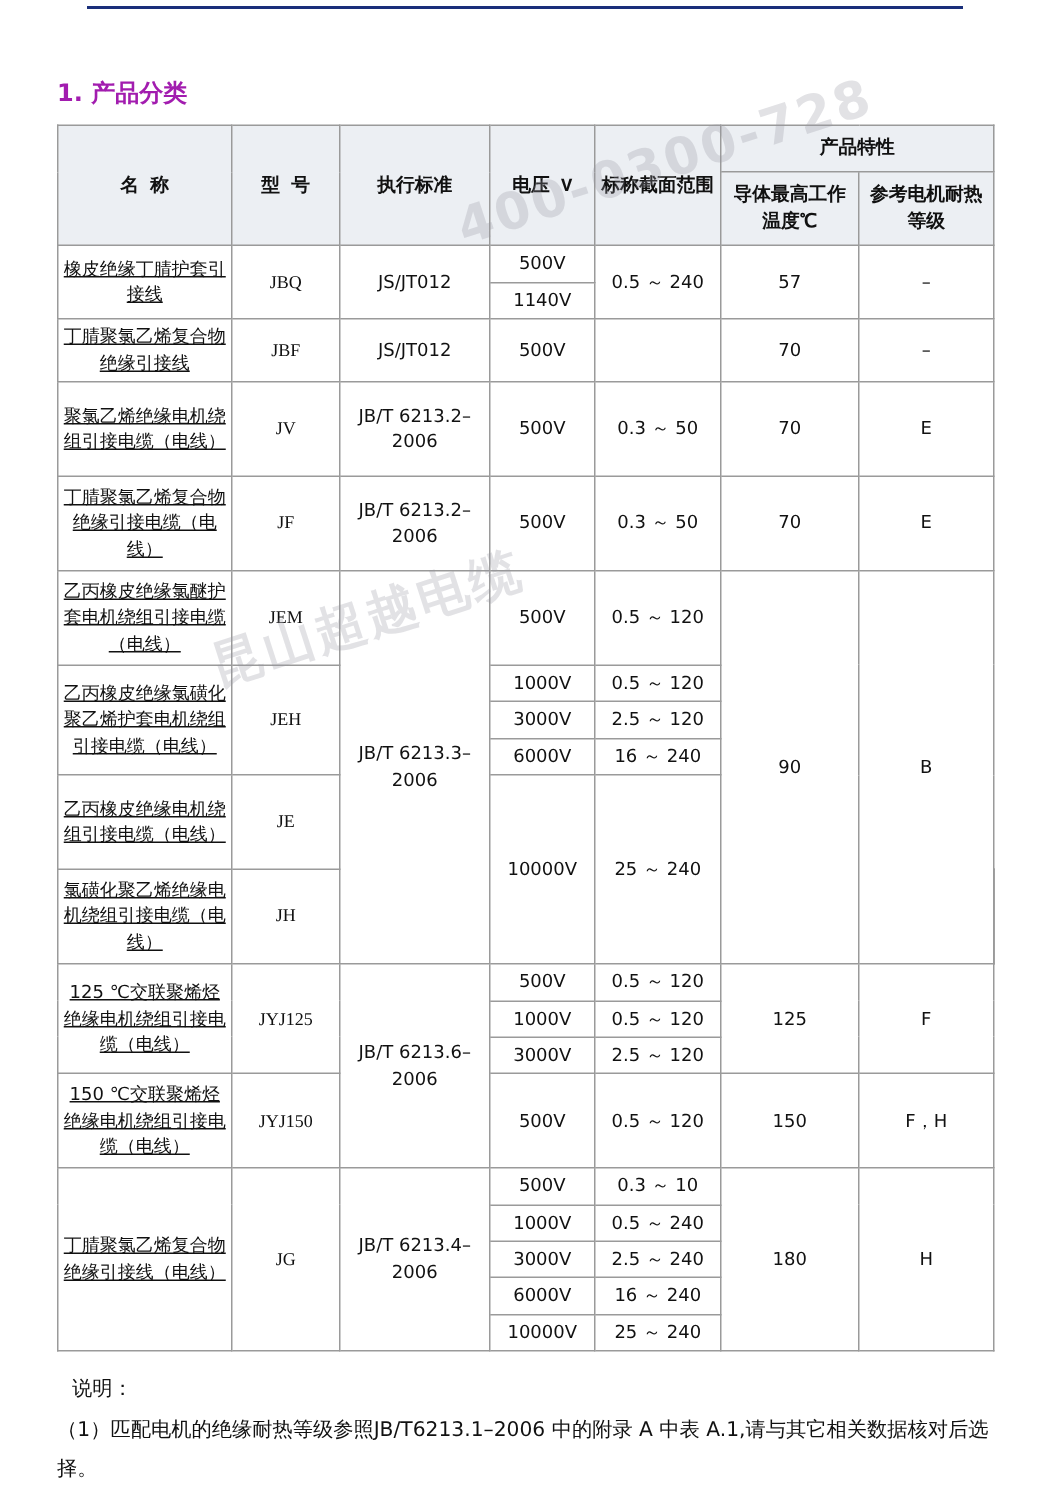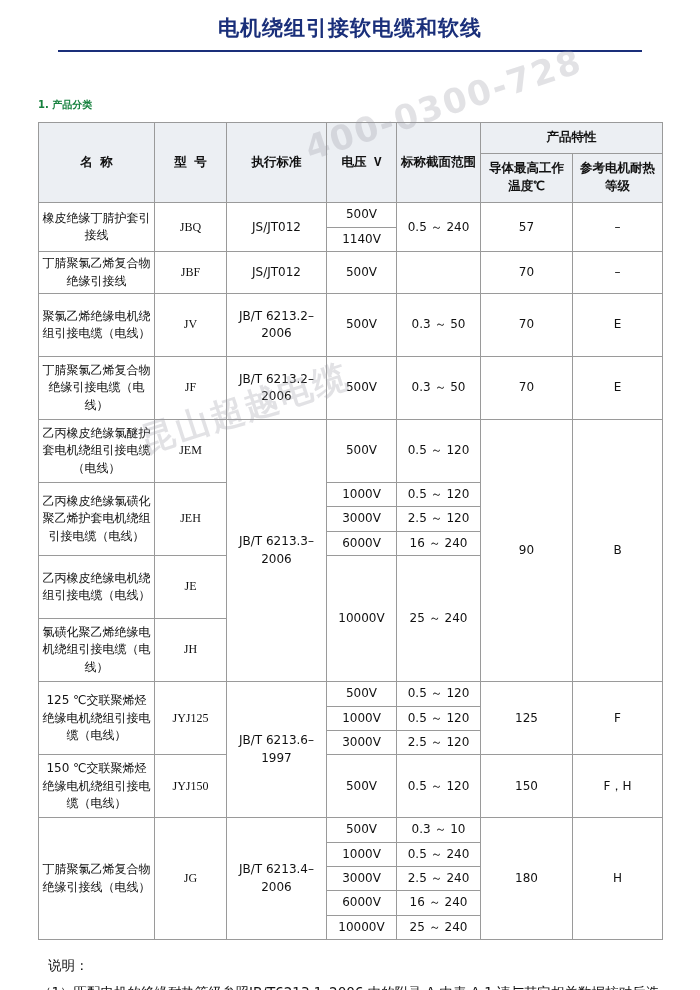--- a/index.html
+++ b/index.html
@@ -30,23 +30,23 @@
     padding-top: 14px;
     padding-bottom: 4px;
   }
   .title-rule {
     width: 584px;
     margin: 4px auto 0 auto;
     border-bottom: 2px solid #1a2f7a;
   }
   .section-heading {
     margin: 46px 0 10px 38px;
-    font-size: 10px;
+    font-size: 16px;
     font-weight: bold;
-    color: #15803d;
+    color: #a21caf;
   }
   .table-wrap {
     margin: 0 auto;
     width: 624px;
   }
   table.spec {
     border-collapse: collapse;
     width: 624px;
     table-layout: fixed;
     background: transparent;
@@ -65,20 +65,21 @@
     font-weight: bold;
     font-size: 12.5px;
     padding: 6px 2px;
     font-family: Liberation Mono, monospace;
   }
   td.name {
     text-align: left;
     padding-left: 6px;
     padding-right: 4px;
     line-height: 1.5;
+    text-decoration: underline;
   }
   td.model {
     text-align: left;
     padding-left: 10px;
     font-family: Liberation Serif, serif;
   }
   .notes {
     margin: 12px 0 0 38px;
     font-size: 13.5px;
     line-height: 1.95;
@@ -121,21 +122,20 @@
 </head>
 <body>
 
 <div class="page">
 
   <div class="watermark">
     <div class="wm-text wm1">400-0300-728</div>
     <div class="wm-text wm2">昆山超越电缆</div>
   </div>
 
-  <div class="doc-title">电机绕组引接软电缆和软线</div>
   <div class="title-rule"></div>
 
   <div class="section-heading">1. 产品分类</div>
 
   <div class="table-wrap">
     <table class="spec">
       <colgroup>
         <col style="width:116px">
         <col style="width:72px">
         <col style="width:100px">
@@ -238,21 +238,21 @@
           <td class="name" style="height:56px">氯磺化聚乙烯绝缘电机绕组引接电缆（电线）</td>
           <td class="model">JH</td>
           <td></td>
           <td></td>
           <td></td>
         </tr>
 
         <tr>
           <td class="name" rowspan="3">125 ℃交联聚烯烃绝缘电机绕组引接电缆（电线）</td>
           <td class="model" rowspan="3">JYJ125</td>
-          <td rowspan="4">JB/T 6213.6–1997</td>
+          <td rowspan="4">JB/T 6213.6–2006</td>
           <td>500V</td>
           <td>0.5 ～ 120</td>
           <td rowspan="3">125</td>
           <td rowspan="3">F</td>
         </tr>
         <tr>
           <td>1000V</td>
           <td>0.5 ～ 120</td>
         </tr>
         <tr>

